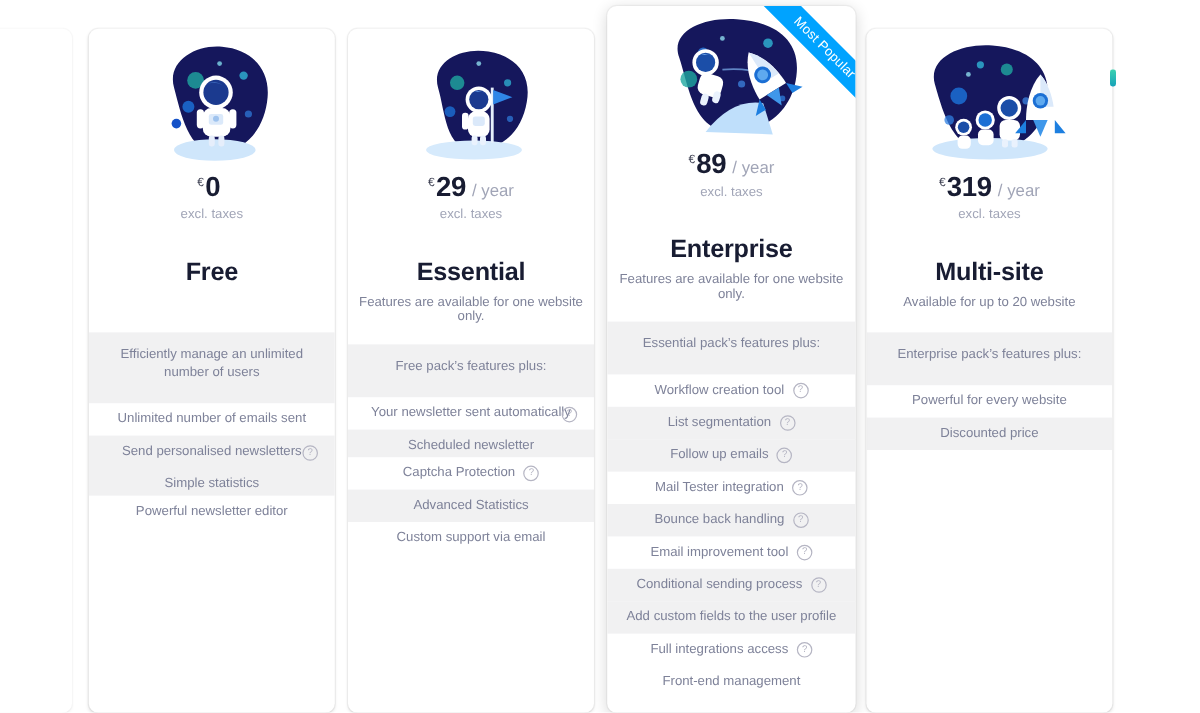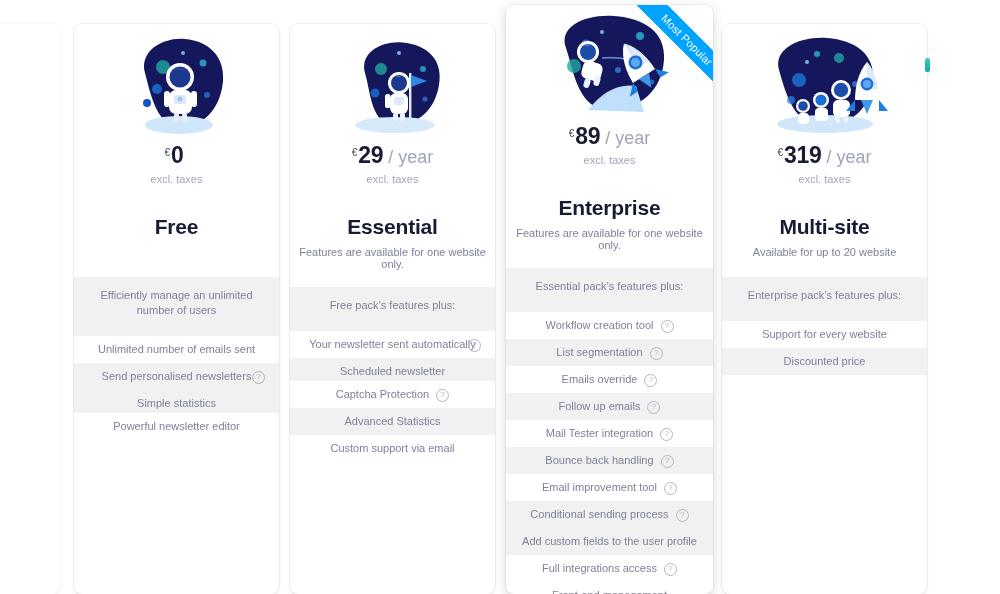--- a/index.html
+++ b/index.html
@@ -61,21 +61,21 @@
     margin-top: 4px;
     margin-right: 1px;
   }
   .amount {
     font-size: 23px;
     font-weight: bold;
     color: #181c32;
     letter-spacing: -0.3px;
   }
   .period {
-    font-size: 18px;
+    font-size: 14px;
     color: #a1a5b7;
     margin-left: 5px;
     font-weight: normal;
   }
   .excl {
     font-size: 11px;
     color: #a1a5b7;
     margin-top: 6px;
   }
 
@@ -331,24 +331,20 @@
       <div class="features">
         <div class="feat alt head">
           <span class="feat-inner">Essential pack’s features plus:</span>
         </div>
         <div class="feat">
           <span class="feat-inner">Workflow creation tool</span>
           <span class="qmark">?</span>
         </div>
         <div class="feat alt">
           <span class="feat-inner">List segmentation</span>
-          <span class="qmark">?</span>
-        </div>
-        <div class="feat">
-          <span class="feat-inner">Emails override</span>
           <span class="qmark">?</span>
         </div>
         <div class="feat alt">
           <span class="feat-inner">Follow up emails</span>
           <span class="qmark">?</span>
         </div>
         <div class="feat">
           <span class="feat-inner">Mail Tester integration</span>
           <span class="qmark">?</span>
         </div>
@@ -419,21 +415,21 @@
         </div>
         <div class="excl">excl. taxes</div>
       </div>
       <div class="plan-name">Multi-site</div>
       <div class="plan-sub">Available for up to 20 website</div>
       <div class="features">
         <div class="feat alt head">
           <span class="feat-inner">Enterprise pack’s features plus:</span>
         </div>
         <div class="feat">
-          <span class="feat-inner">Support for every website</span>
+          <span class="feat-inner">Powerful for every website</span>
         </div>
         <div class="feat alt">
           <span class="feat-inner">Discounted price</span>
         </div>
       </div>
     </div>
 
   </div>
 </div>
 

